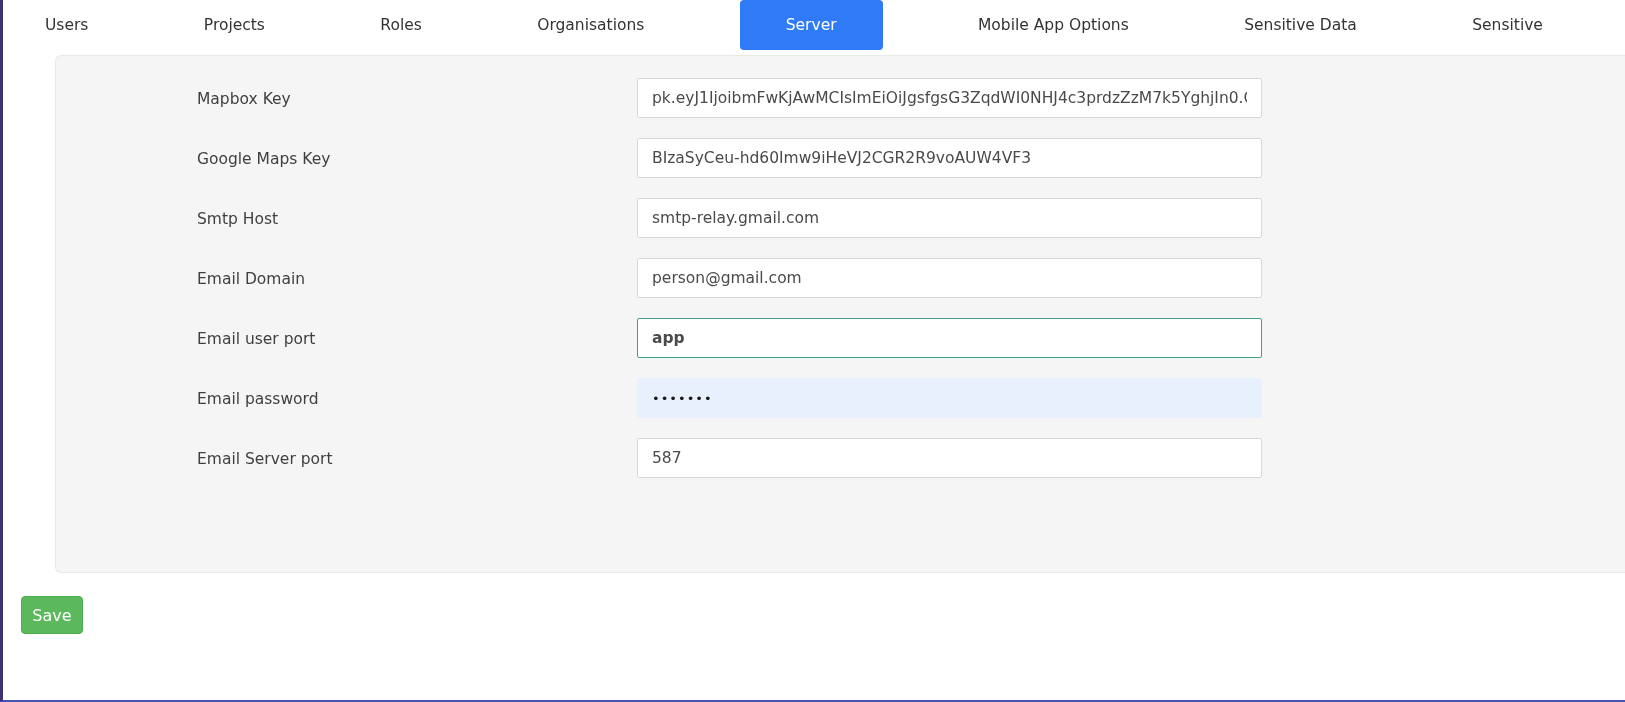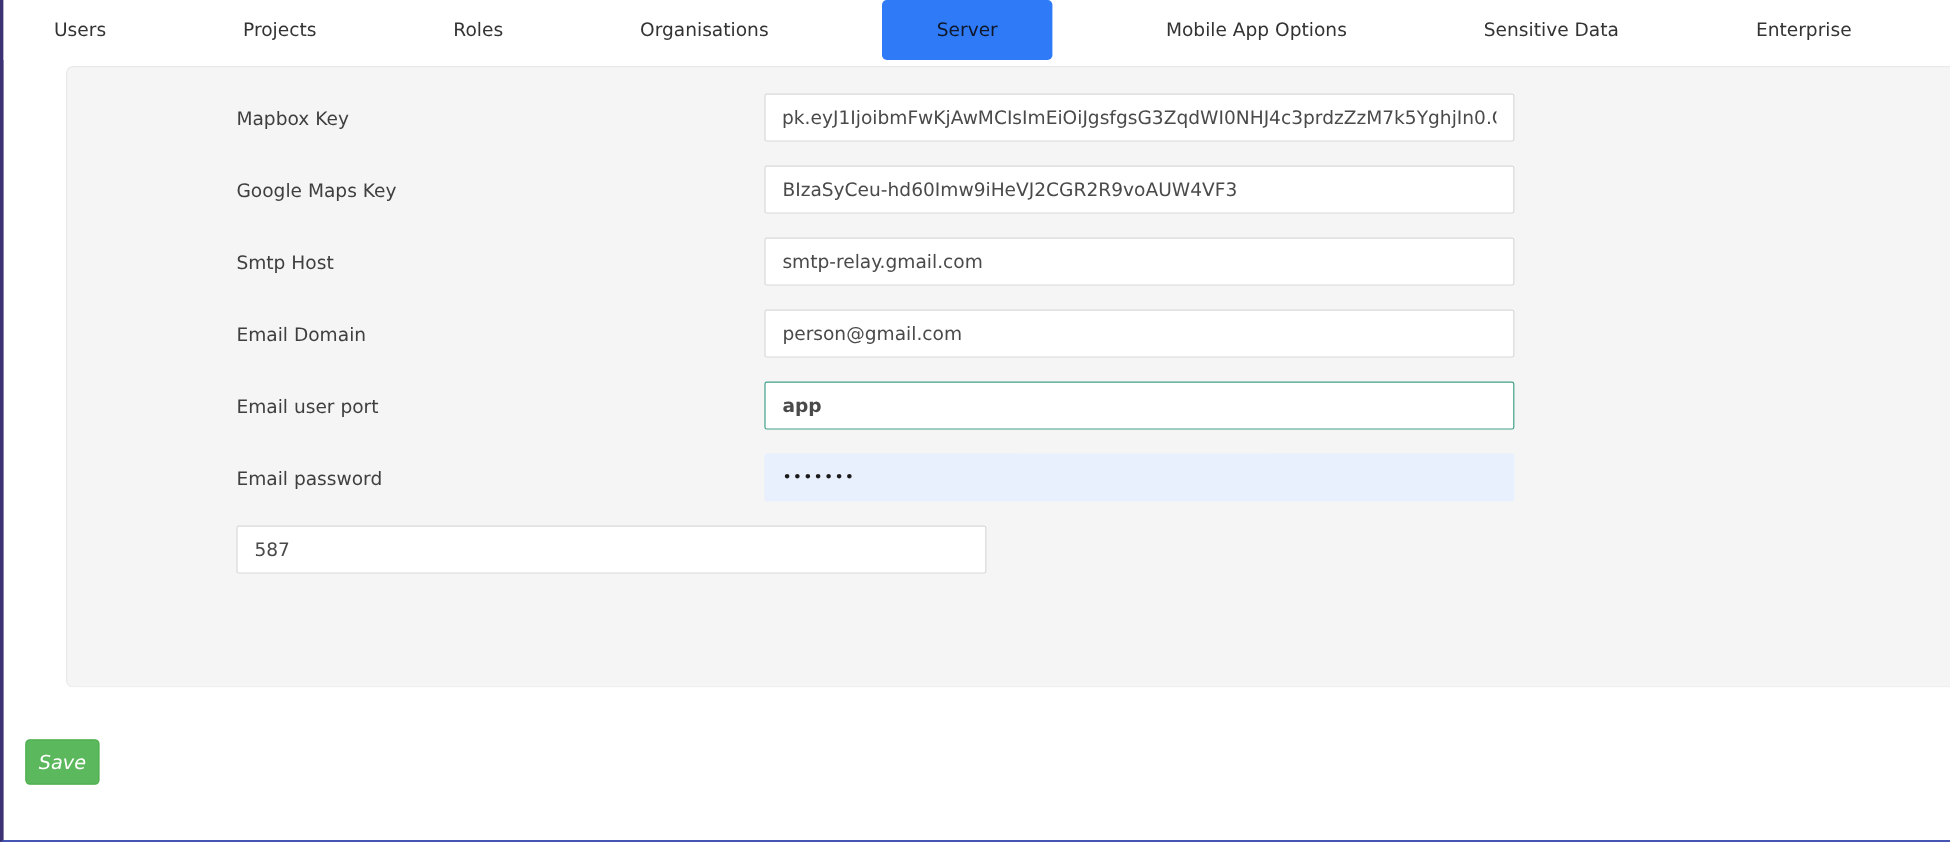--- a/index.html
+++ b/index.html
@@ -30,21 +30,21 @@
     align-items: center;
     justify-content: center;
     padding: 0 20px;
     font-size: 15.5px;
     color: #333333;
     cursor: pointer;
     white-space: nowrap;
   }
   .tab.active {
     background: #2f7bf7;
-    color: #0f172a;
+    color: #ffffff;
     border-radius: 4px;
     padding: 0 46px;
   }
   
   .panel {
     position: absolute;
     left: 16px;
     top: 55px;
     width: 1606px;
     height: 518px;
@@ -88,47 +88,46 @@
     background: #e8f0fe;
     border-color: #e8f0fe;
     font-size: 13px;
     letter-spacing: 1px;
     color: #1b1b1b;
   }
   
   .save-button {
     position: absolute;
     left: 18px;
-    top: 616px;
+    top: 596px;
     width: 62px;
     height: 38px;
     background: #5cb85c;
     border: 1px solid #4cae4c;
     border-radius: 4px;
     color: #ffffff;
     font-family: "DejaVu Sans", "Liberation Sans", sans-serif;
     font-size: 16px;
     cursor: pointer;
-    font-style: italic;
   }
 </style>
 </head>
 <body>
 
 <div class="page">
 
   <div class="tab-bar">
     <div class="tab">Users</div>
     <div class="tab">Projects</div>
     <div class="tab">Roles</div>
     <div class="tab">Organisations</div>
     <div class="tab active">Server</div>
     <div class="tab">Mobile App Options</div>
     <div class="tab">Sensitive Data</div>
-    <div class="tab">Enterprise</div>
+    <div class="tab">Sensitive</div>
   </div>
 
   <div class="panel">
 
     <div class="form-row">
       <label class="form-label">Mapbox Key</label>
       <input class="form-input" type="text" value="pk.eyJ1IjoibmFwKjAwMCIsImEiOiJgsfgsG3ZqdWI0NHJ4c3prdzZzM7k5YghjIn0.C" style="">
     </div>
 
     <div class="form-row">
@@ -150,20 +149,21 @@
       <label class="form-label">Email user port</label>
       <input class="form-input focused" type="text" autofocus="" value="app" style="">
     </div>
 
     <div class="form-row">
       <label class="form-label">Email password</label>
       <input class="form-input autofilled" type="text" value="•••••••" style="">
     </div>
 
     <div class="form-row">
+      <label class="form-label">Email Server port</label>
       <input class="form-input" type="text" value="587" style="">
     </div>
 
 
   </div>
 
   <button class="save-button">Save</button>
 
 </div>
 

